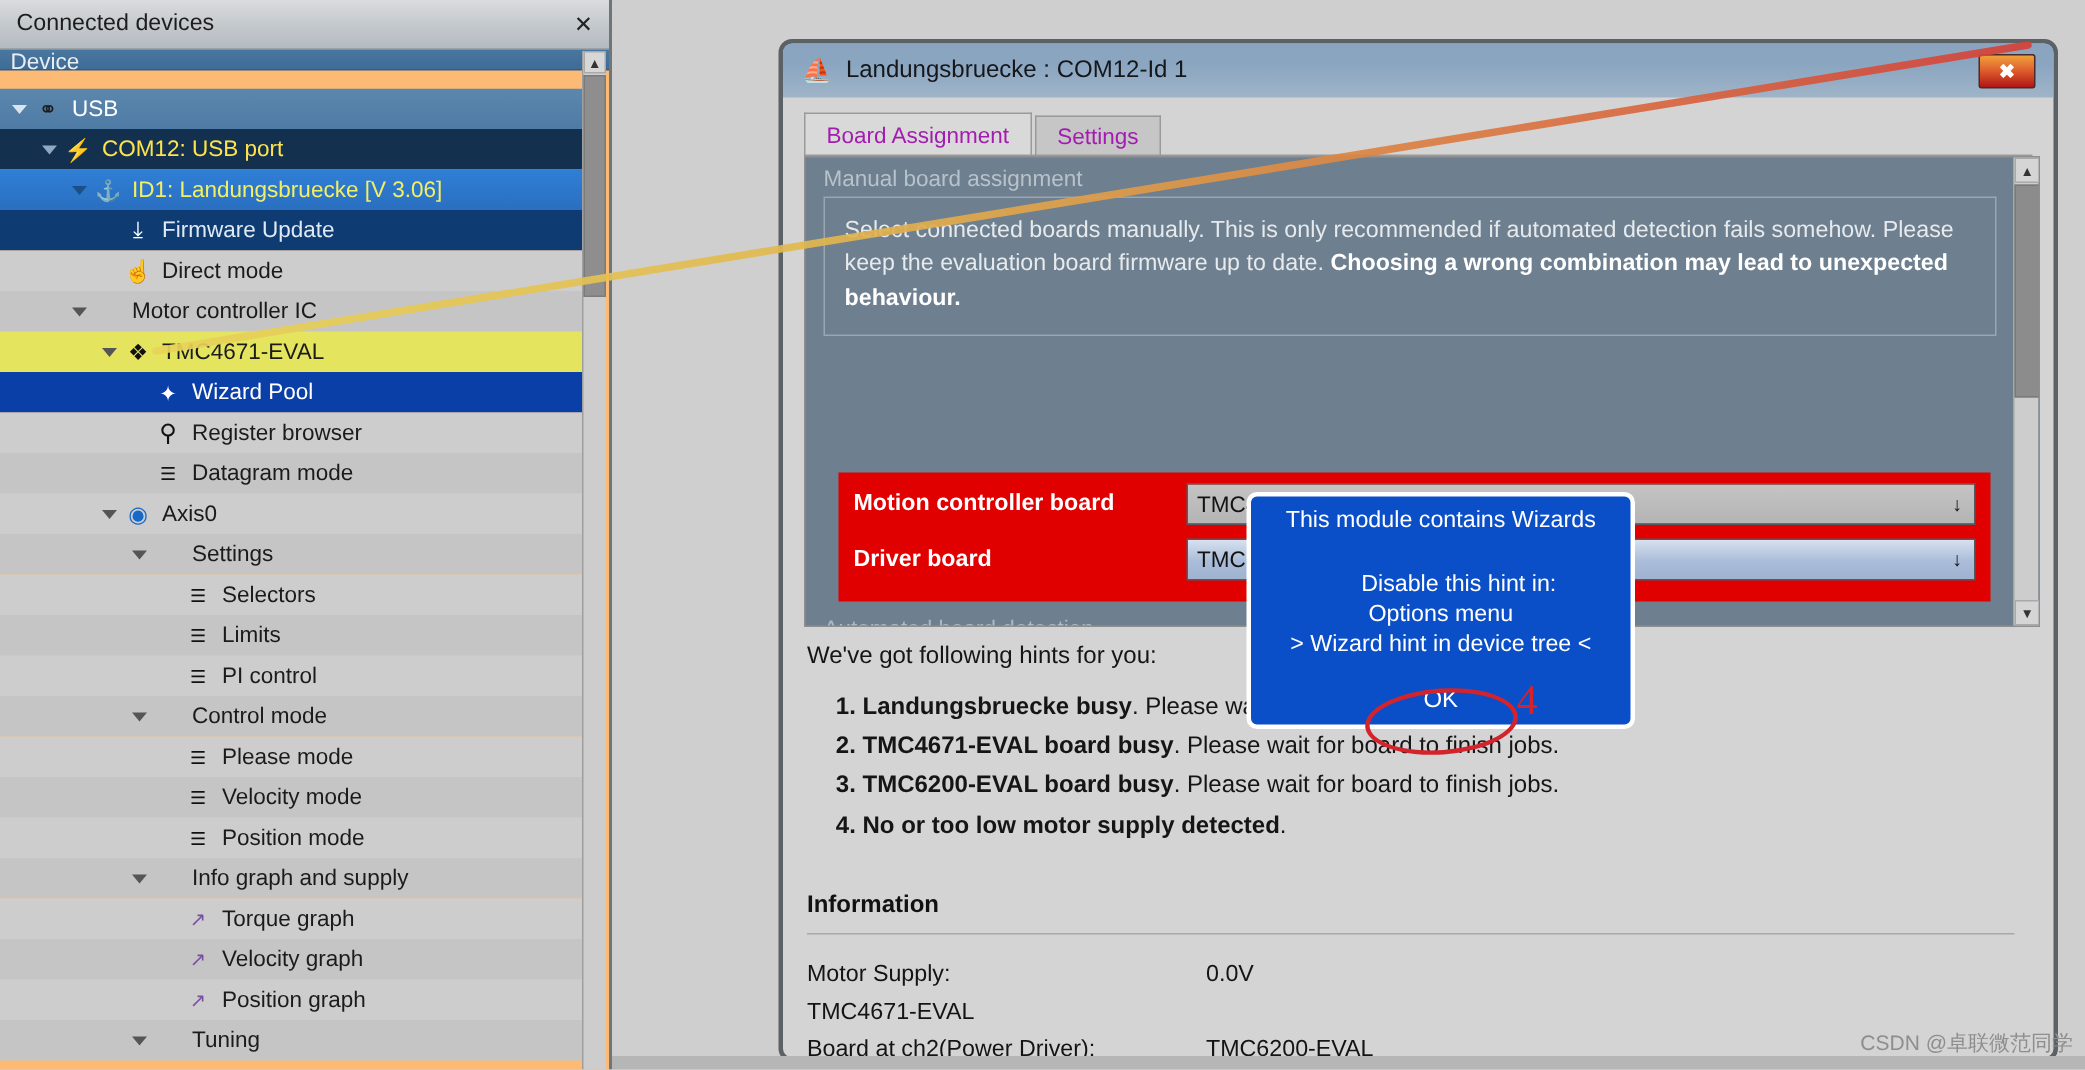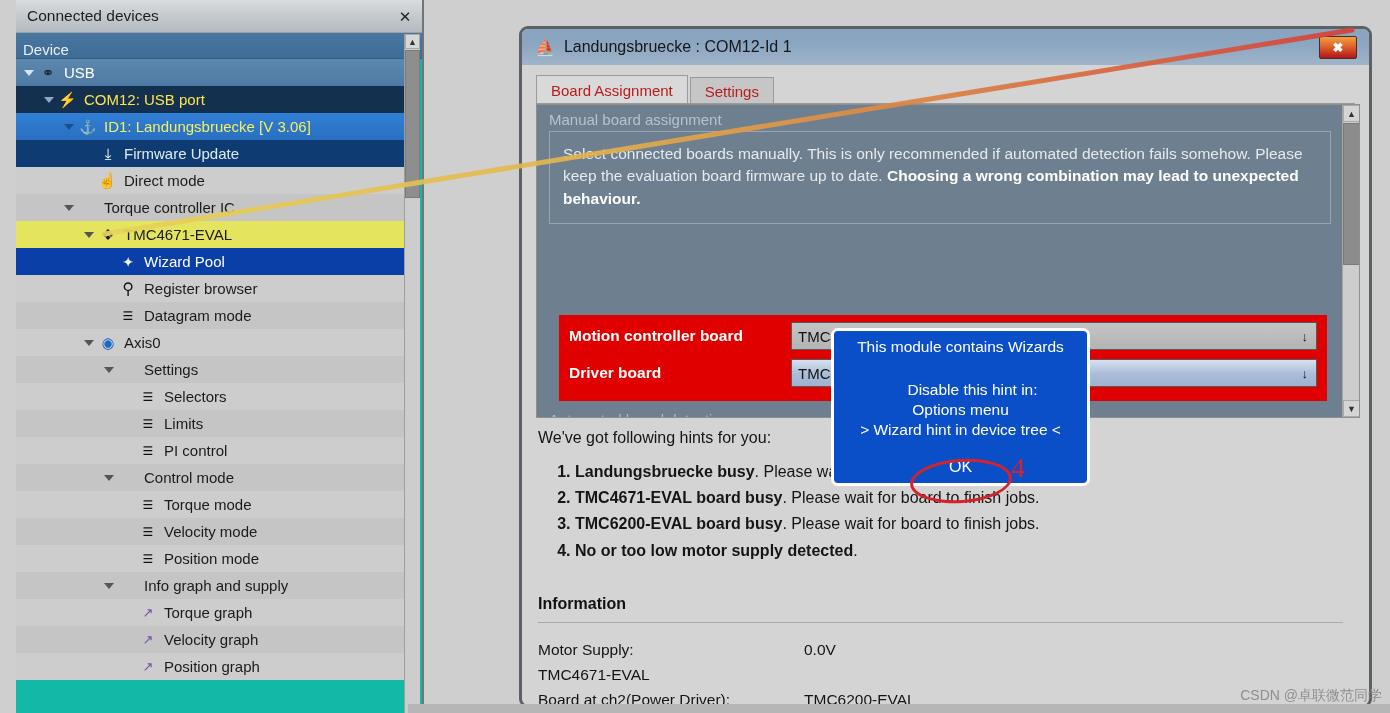--- a/index.html
+++ b/index.html
@@ -10,23 +10,23 @@
     font-family: "Liberation Sans", sans-serif;
   }
   #root {
     position: relative;
     width: 1390px; height: 713px;
     background: #cfcfcf;
   }
 
   
   #dock {
-    position: absolute; left: 16px; top: 0;
+    position: absolute; left: 0; top: 0;
     width: 408px; height: 713px;
-    background: #14b8a6;
+    background: #fdba74;
     border-right: 2px solid #6f7679;
     box-sizing: border-box;
   }
   #dock-title {
     height: 33px;
     background: linear-gradient(to bottom, #dadcde 0%, #c3c8cc 55%, #b4bbc1 100%);
     border-bottom: 1px solid #9aa2a8;
     display: flex; align-items: center;
     padding: 0 8px 0 11px;
     box-sizing: border-box;
@@ -35,23 +35,23 @@
     font-size: 15.5px; color: #1d1d1d;
     flex: 1;
   }
   #dock-close {
     width: 18px; height: 18px;
     display: flex; align-items: center; justify-content: center;
     color: #222; font-size: 15px; cursor: pointer;
     line-height: 1;
   }
   #dock-header {
-    height: 26px;
+    height: 14px;
     background: linear-gradient(to bottom, #4a77a0 0%, #3f6c96 100%);
-    display: flex; align-items: flex-end;
+    display: flex; align-items: flex-start;
     padding-left: 7px;
     box-sizing: border-box;
     border-bottom: 1px solid #355c82;
   }
   #dock-header .t { font-size: 15px; color: #e9eef3; }
 
   #tree-wrap {
     position: absolute;
     left: 0; top: 59px;
     width: 392px; bottom: 0;
@@ -173,21 +173,21 @@
     font-size: 15px;
   }
   .tab {
     height: 27px;
     padding: 0 14px;
     display: flex; align-items: center;
     border: 1px solid #9a9a9a;
     border-bottom: none;
     box-sizing: border-box;
     cursor: pointer;
-    color: #b91c1c;
+    color: #a21caf;
   }
   .tab.active { background: #d9d9d9; height: 29px; border-color:#9a9a9a; }
   .tab.idle   { background: #c6c6c6; margin-left: 2px; }
   #tabline {
     position: absolute; left: 14px; right: 14px; top: 74px;
     height: 1px; background: #9a9a9a;
   }
 
   
   #pane {
@@ -407,21 +407,21 @@
         <div class="trow plain">
           <span style="flex: 0 0 auto; width: 68px;"></span>
           <span class="arrow blank"></span>
           <span class="ticon" style="color: rgb(27, 27, 27); font-size: 15px;">☝</span>
           <span class="tlabel">Direct mode</span>
         </div>
         <div class="trow alt">
           <span style="flex: 0 0 auto; width: 48px;"></span>
           <span class="arrow open"></span>
           <span class="ticon"></span>
-          <span class="tlabel">Torque controller IC</span>
+          <span class="tlabel">Motor controller IC</span>
         </div>
         <div class="trow hl-yellow">
           <span style="flex: 0 0 auto; width: 68px;"></span>
           <span class="arrow open"></span>
           <span class="ticon" style="color: rgb(17, 17, 17); font-size: 15px;">❖</span>
           <span class="tlabel">TMC4671-EVAL</span>
         </div>
         <div class="trow sel-wiz">
           <span style="flex: 0 0 auto; width: 88px;"></span>
           <span class="arrow blank"></span>
@@ -473,21 +473,21 @@
         <div class="trow alt">
           <span style="flex: 0 0 auto; width: 88px;"></span>
           <span class="arrow open"></span>
           <span class="ticon"></span>
           <span class="tlabel">Control mode</span>
         </div>
         <div class="trow plain">
           <span style="flex: 0 0 auto; width: 108px;"></span>
           <span class="arrow blank"></span>
           <span class="ticon" style="color: rgb(17, 17, 17); font-size: 12px;">☰</span>
-          <span class="tlabel">Torque mode</span>
+          <span class="tlabel">Please mode</span>
         </div>
         <div class="trow alt">
           <span style="flex: 0 0 auto; width: 108px;"></span>
           <span class="arrow blank"></span>
           <span class="ticon" style="color: rgb(17, 17, 17); font-size: 12px;">☰</span>
           <span class="tlabel">Velocity mode</span>
         </div>
         <div class="trow plain">
           <span style="flex: 0 0 auto; width: 108px;"></span>
           <span class="arrow blank"></span>
@@ -510,20 +510,26 @@
           <span style="flex: 0 0 auto; width: 108px;"></span>
           <span class="arrow blank"></span>
           <span class="ticon" style="color: rgb(122, 79, 163); font-size: 13px;">↗</span>
           <span class="tlabel">Velocity graph</span>
         </div>
         <div class="trow plain">
           <span style="flex: 0 0 auto; width: 108px;"></span>
           <span class="arrow blank"></span>
           <span class="ticon" style="color: rgb(122, 79, 163); font-size: 13px;">↗</span>
           <span class="tlabel">Position graph</span>
+        </div>
+        <div class="trow alt">
+          <span style="flex: 0 0 auto; width: 88px;"></span>
+          <span class="arrow open"></span>
+          <span class="ticon"></span>
+          <span class="tlabel">Tuning</span>
         </div>
       </div>
 
     <div id="vscroll">
       <div class="sb-btn">▲</div>
       <div class="sb-thumb"></div>
     </div>
   </div>
 
   <div id="botbar"></div>

